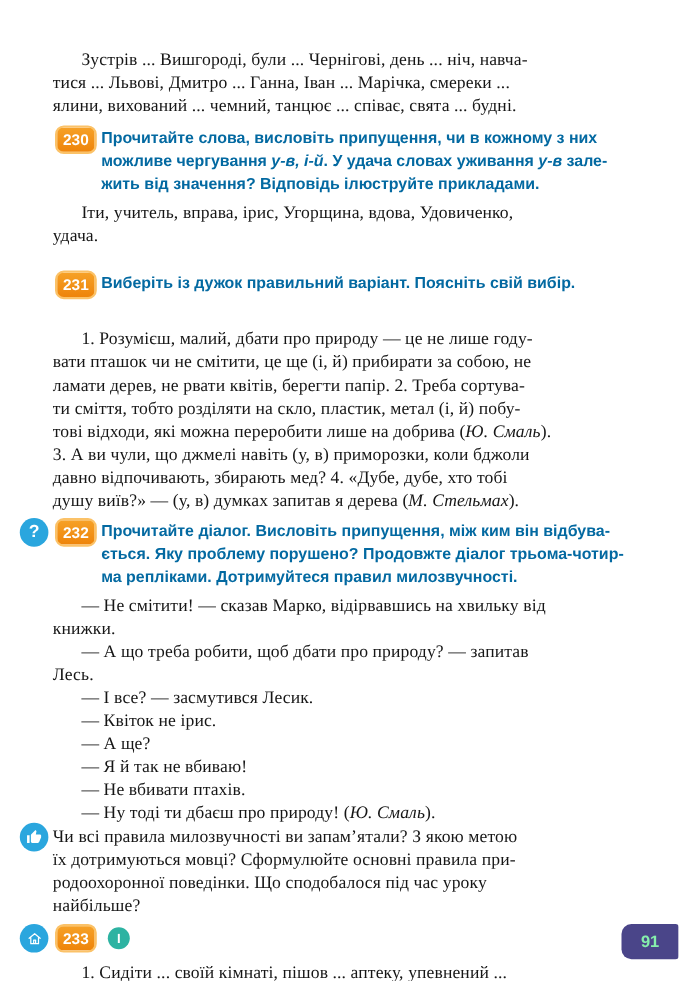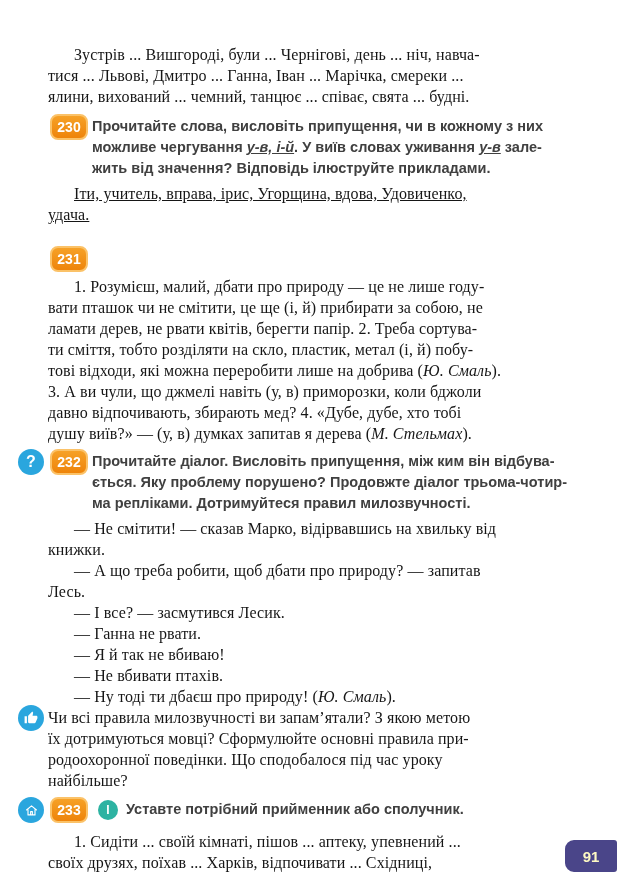--- a/index.html
+++ b/index.html
@@ -9,80 +9,81 @@
     font-family:"Liberation Serif", serif; color:#161616;
   }
   p { margin:0; }
   .serif {
     font:16px/21px "Liberation Serif", serif; color:#161616;
     white-space:pre-wrap; letter-spacing:0.1px;
   }
   .indent { text-indent:26px; }
   .exercise { position:relative; }
   .instr {
-    font:bold 14.5px/21px "Liberation Sans", sans-serif; color:#404040;
+    font:bold 14.5px/21px "Liberation Sans", sans-serif; color:#0369a1;
     padding-left:44px; white-space:pre-wrap;
   }
-  .instr i { font-style:italic;text-decoration:underline; }
+  .instr i { font-style:italic; }
   .badge {
     position:absolute; left:2px; top:-2px; width:38px; height:26px;
     box-sizing:border-box; border:2px solid #fbc268; border-radius:8px;
     background:linear-gradient(#f6a127,#ee840a);
     color:#ffffff; font:bold 14px "Liberation Sans", sans-serif;
     display:flex; align-items:center; justify-content:center;
   }
   .circle {
     position:absolute; width:26px; height:26px; border-radius:50%;
     background:#2aa6de; color:#ffffff;
     display:flex; align-items:center; justify-content:center;
   }
   .circle.q { font:bold 16px "Liberation Sans", sans-serif; }
   .level-circle {
     position:absolute; left:50px; top:1px; width:20px; height:20px; border-radius:50%;
     background:#2db3a2; color:#ffffff; font:bold 12px "Liberation Sans", sans-serif;
     display:flex; align-items:center; justify-content:center;
   }
   .m-ex230 { margin-top:9px; }
-  .m-words { margin-top:4px;text-decoration:underline; }
+  .m-words { margin-top:4px; }
   .m-ex231 { margin-top:23px; min-height:28px; }
-  .m-body231 { margin-top:0; }
+  .m-body231 { margin-top:22px; }
   .m-ex232 { margin-top:7px; }
   .m-dialog { margin-top:4px; }
   .m-refl { position:relative; }
   .m-ex233 { margin-top:8px; min-height:28px; }
   .m-final { margin-top:4px; }
   .instr-233 { padding-left:78px; }
   .pagenum {
     position:absolute; right:0; bottom:20px; width:52px; height:32px;
-    background:#4a4589; border-radius:9px 3px 3px 9px; color:#fef9c3;
+    background:#4a4589; border-radius:9px 3px 3px 9px; color:#86efac;
     font:bold 15px "Liberation Sans", sans-serif;
     display:flex; align-items:center; justify-content:center;
   }
 </style>
 </head>
 <body>
 
 <div class="page">
 
   <p class="serif indent">Зустрів ... Вишгороді, були ... Чернігові, день ... ніч, навча-
 тися ... Львові, Дмитро ... Ганна, Іван ... Марічка, смереки ...
 ялини, вихований ... чемний, танцює ... співає, свята ... будні.</p>
 
   <section class="exercise m-ex230">
     <span class="badge">230</span>
     <p class="instr"><span>Прочитайте слова, висловіть припущення, чи в кожному з них
-можливе чергування </span><i>у-в, і-й</i><span>. У виїв словах уживання </span><i>у-в</i><span> зале-
+можливе чергування </span><i>у-в, і-й</i><span>. У удача словах уживання </span><i>у-в</i><span> зале-
 жить від значення? Відповідь ілюструйте прикладами.</span></p>
   </section>
 
   <p class="serif indent m-words">Іти, учитель, вправа, ірис, Угорщина, вдова, Удовиченко,
 удача.</p>
 
   <section class="exercise m-ex231">
     <span class="badge">231</span>
+    <p class="instr">Виберіть із дужок правильний варіант. Поясніть свій вибір.</p>
   </section>
 
   <p class="serif indent m-body231"><span>1. Розумієш, малий, дбати про природу — це не лише году-
 вати пташок чи не смітити, це ще (і, й) прибирати за собою, не
 ламати дерев, не рвати квітів, берегти папір. 2. Треба сортува-
 ти сміття, тобто розділяти на скло, пластик, метал (і, й) побу-
 тові відходи, які можна переробити лише на добрива (</span><i>Ю. Смаль</i><span>).
 3. А ви чули, що джмелі навіть (у, в) приморозки, коли бджоли
 давно відпочивають, збирають мед? 4. «Дубе, дубе, хто тобі
 душу виїв?» — (у, в) думках запитав я дерева (</span><i>М. Стельмах</i><span>).</span></p>
@@ -94,21 +95,22 @@
 ється. Яку проблему порушено? Продовжте діалог трьома-чотир-
 ма репліками. Дотримуйтеся правил милозвучності.</p>
   </section>
 
   <div class="m-dialog">
     <p class="serif indent">— Не смітити! — сказав Марко, відірвавшись на хвильку від
 книжки.</p>
     <p class="serif indent">— А що треба робити, щоб дбати про природу? — запитав
 Лесь.</p>
     <p class="serif indent">— І все? — засмутився Лесик.</p>
-    <p class="serif indent">— Ганна не рвати.</p>
+    <p class="serif indent">— Квіток не ірис.</p>
+    <p class="serif indent">— А ще?</p>
     <p class="serif indent">— Я й так не вбиваю!</p>
     <p class="serif indent">— Не вбивати птахів.</p>
     <p class="serif indent"><span>— Ну тоді ти дбаєш про природу! (</span><i>Ю. Смаль</i><span>).</span></p>
   </div>
 
   <section class="m-refl">
     <span class="circle" style="left:-30px; top:-2px;">
       <svg width="14" height="14" viewBox="0 0 24 24" aria-hidden="true">
           <path fill="#ffffff" d="M1 21h4V9H1v12zM23 10c0-1.1-.9-2-2-2h-6.31l.95-4.57.03-.32c0-.41-.17-.79-.44-1.06L14.17 1 7.59 7.59C7.22 7.95 7 8.45 7 9v10c0 1.1.9 2 2 2h9c.83 0 1.54-.5 1.84-1.22l3.02-7.05c.09-.23.14-.47.14-.73v-2z"></path>
         </svg>
@@ -120,21 +122,20 @@
   </section>
 
   <section class="exercise m-ex233">
     <span class="circle" style="left:-30px; top:-2px;">
       <svg width="15" height="15" viewBox="0 0 24 24" aria-hidden="true">
           <path d="M4 11.2 L12 4.6 L20 11.2 M6.4 10.2 V19 H17.6 V10.2 M10.6 19 V13.8 H13.4 V19" stroke="#ffffff" stroke-width="1.8" fill="none" stroke-linecap="round" stroke-linejoin="round"></path>
         </svg>
     </span>
     <span class="badge">233</span>
     <span class="level-circle">І</span>
-    <p class="instr instr-233">Уставте потрібний прийменник або сполучник.</p>
   </section>
 
   <p class="serif indent m-final">1. Сидіти ... своїй кімнаті, пішов ... аптеку, упевнений ...
 своїх друзях, поїхав ... Харків, відпочивати ... Східниці,</p>
 
   <div class="pagenum">91</div>
 
 </div>
 
 </body></html>

